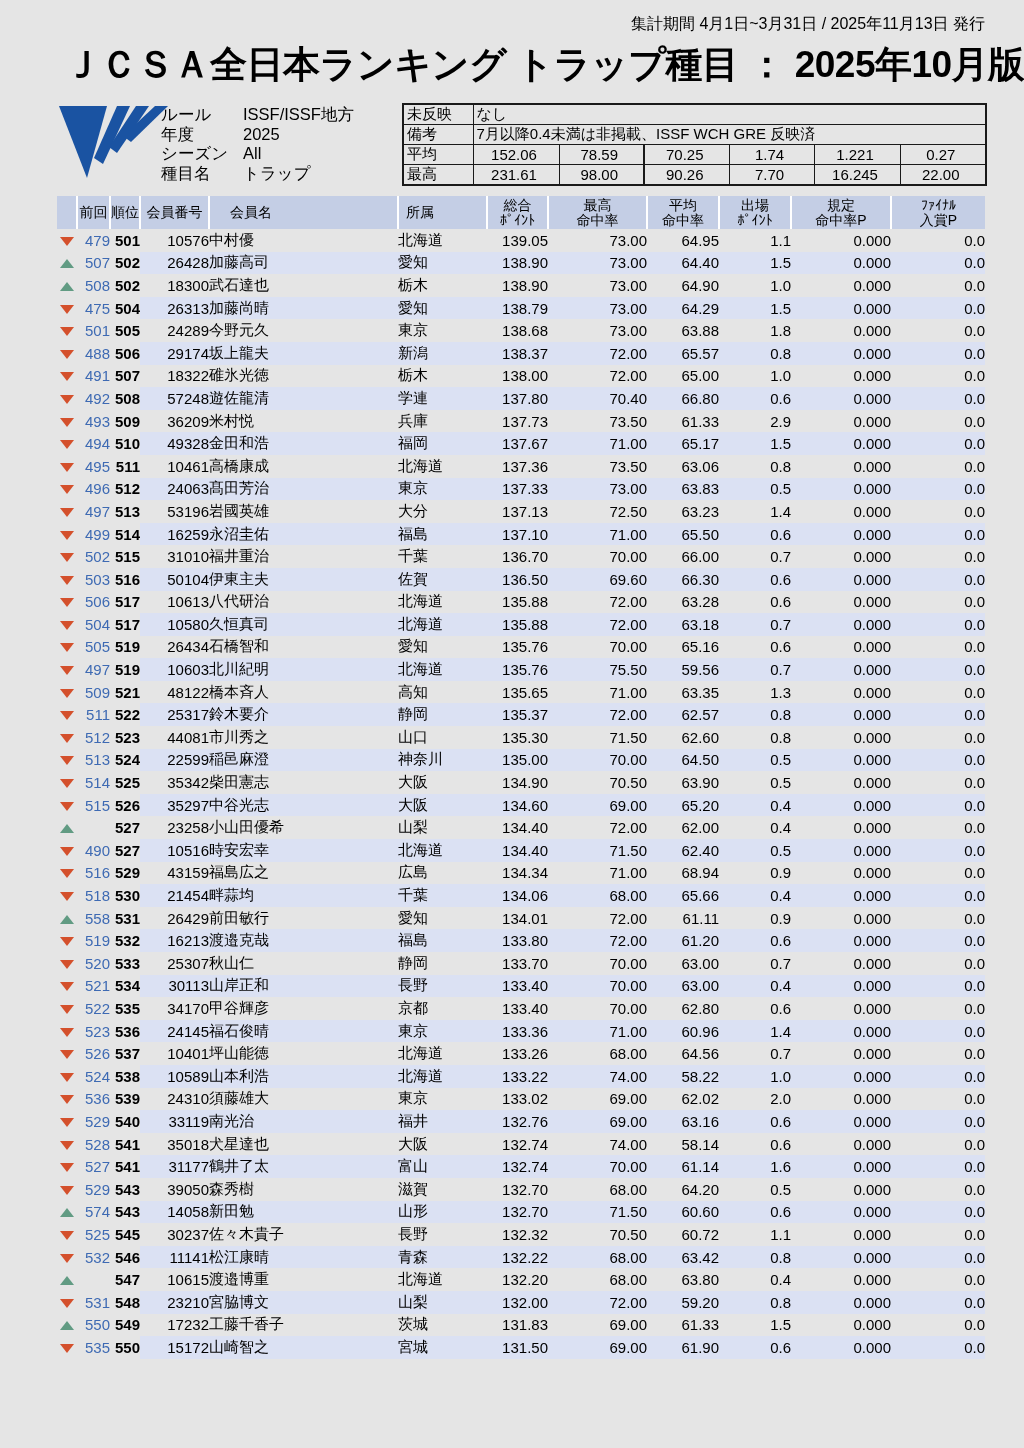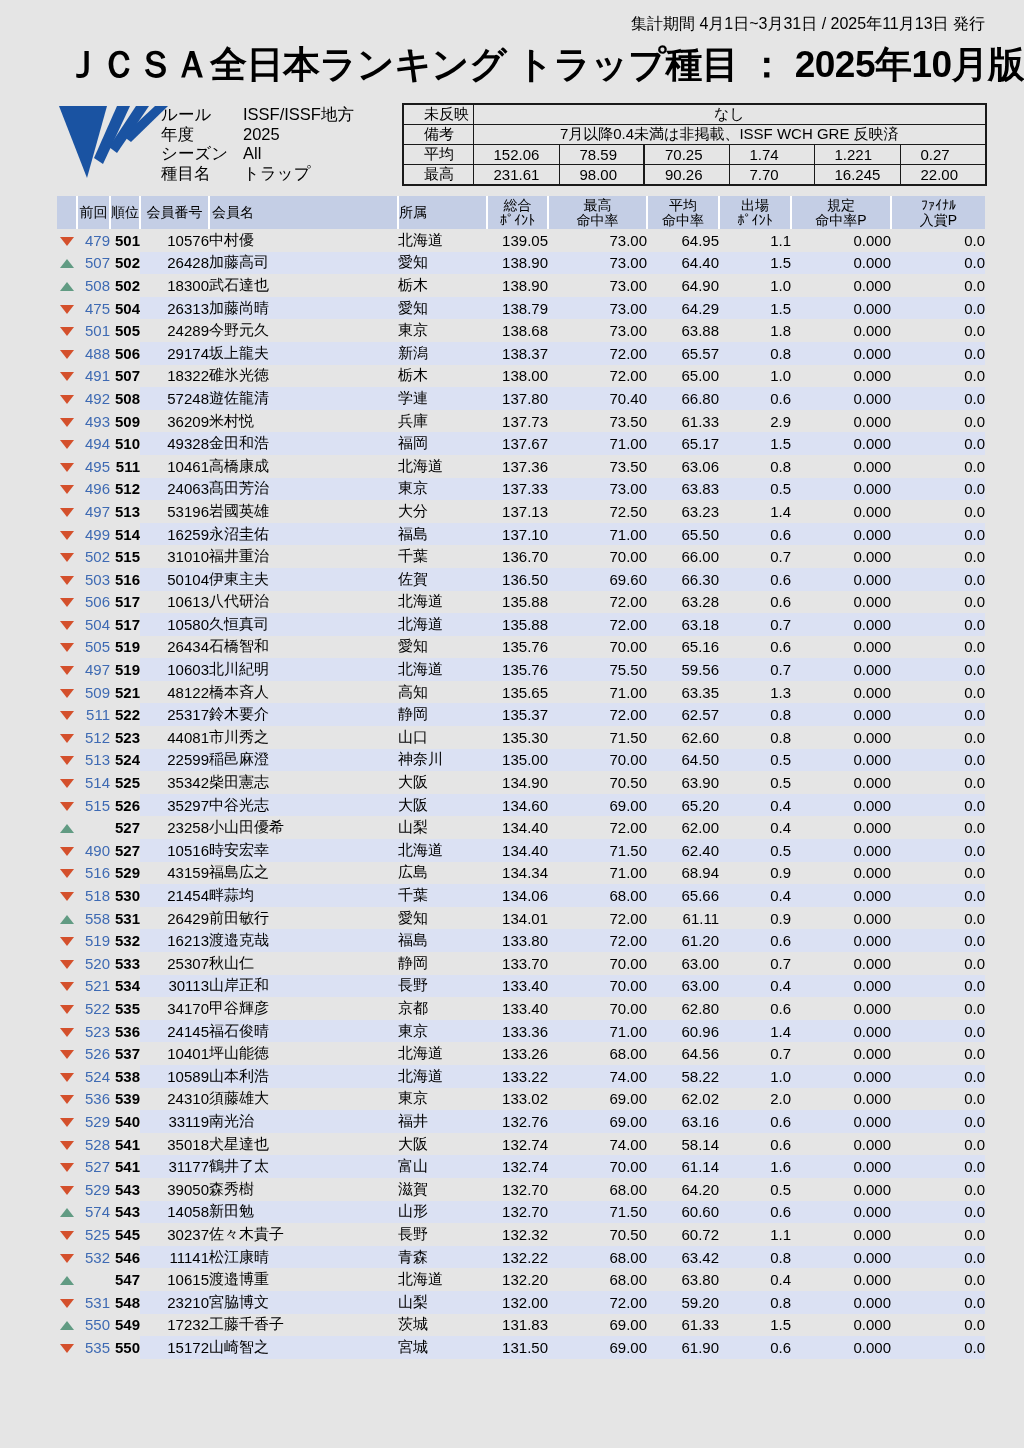--- a/index.html
+++ b/index.html
@@ -10,35 +10,35 @@
 
   .title { position:absolute; top:40px; left:64px; width:925px; font-size:37px; font-weight:bold; white-space:nowrap; letter-spacing:-0.5px; }
 
   .logo { position:absolute; top:102px; left:57px; }
 
   .info { position:absolute; top:105px; left:161px; font-size:16.5px; }
   .info .row { line-height:19.5px; white-space:nowrap; }
   .info .lbl { display:inline-block; width:82px; }
 
   .summary { position:absolute; top:103px; left:402px; border-collapse:collapse; table-layout:fixed; width:583px; font-size:15px; }
-  .summary td { border:1px solid #1a1a1a; height:18px; padding:0 20px; white-space:nowrap; overflow:hidden; }
+  .summary td { border:1px solid #1a1a1a; height:18px; padding:0 3px; white-space:nowrap; overflow:hidden; }
   .summary tr:first-child td { border-top:2px solid #1a1a1a; }
   .summary tr:last-child td { border-bottom:2px solid #1a1a1a; }
   .summary td:first-child { border-left:2px solid #1a1a1a; }
   .summary td:last-child { border-right:2px solid #1a1a1a; }
   .summary .lblcell { text-align:left; }
-  .summary .valcell { text-align:left; padding-right:7px; }
-  .summary .spancell { text-align:center; }
+  .summary .valcell { text-align:center; padding-right:7px; }
+  .summary .spancell { text-align:left; }
   .summary .vthick { border-left-width:2px;margin-top:40px; }
 
   .rank-table { position:absolute; top:196px; left:57px; width:928px; border-collapse:collapse; table-layout:fixed; }
   .rank-table thead th { background:#c4cee5; font-weight:normal; font-size:14px; line-height:15px; height:33px; vertical-align:middle; white-space:pre-line; border-left:2px solid #fff; padding:0; }
   .rank-table thead th:first-child { border-left:none; }
-  .rank-table thead th.h-left-name { text-align:left; padding-left:2px; }
-  .rank-table thead th.h-left-aff { text-align:left; }
+  .rank-table thead th.h-left-name { text-align:left; padding-left:20px; }
+  .rank-table thead th.h-left-aff { text-align:left; padding-left:7px; }
   .rank-table tbody td { height:22.6px; font-size:15px; padding:0; white-space:nowrap; overflow:hidden; vertical-align:middle; }
   .rank-table tbody tr:nth-child(even) td:nth-child(n+4) { background:#dbe1f3; }
   .c-tri { text-align:center; }
   .c-prev { color:#3e6ab3; text-align:right; padding-right:2px; }
   .c-rank { font-weight:bold; text-align:right; padding-right:4px; }
   .c-member { text-align:right; padding-right:4px; }
   .c-name { text-align:left; padding-left:18px; }
   .c-aff { text-align:left; padding-left:7px; }
   .c-num { text-align:right; padding-right:4px; }
   .c-fin { padding-right:10px;margin-top:21px; }

